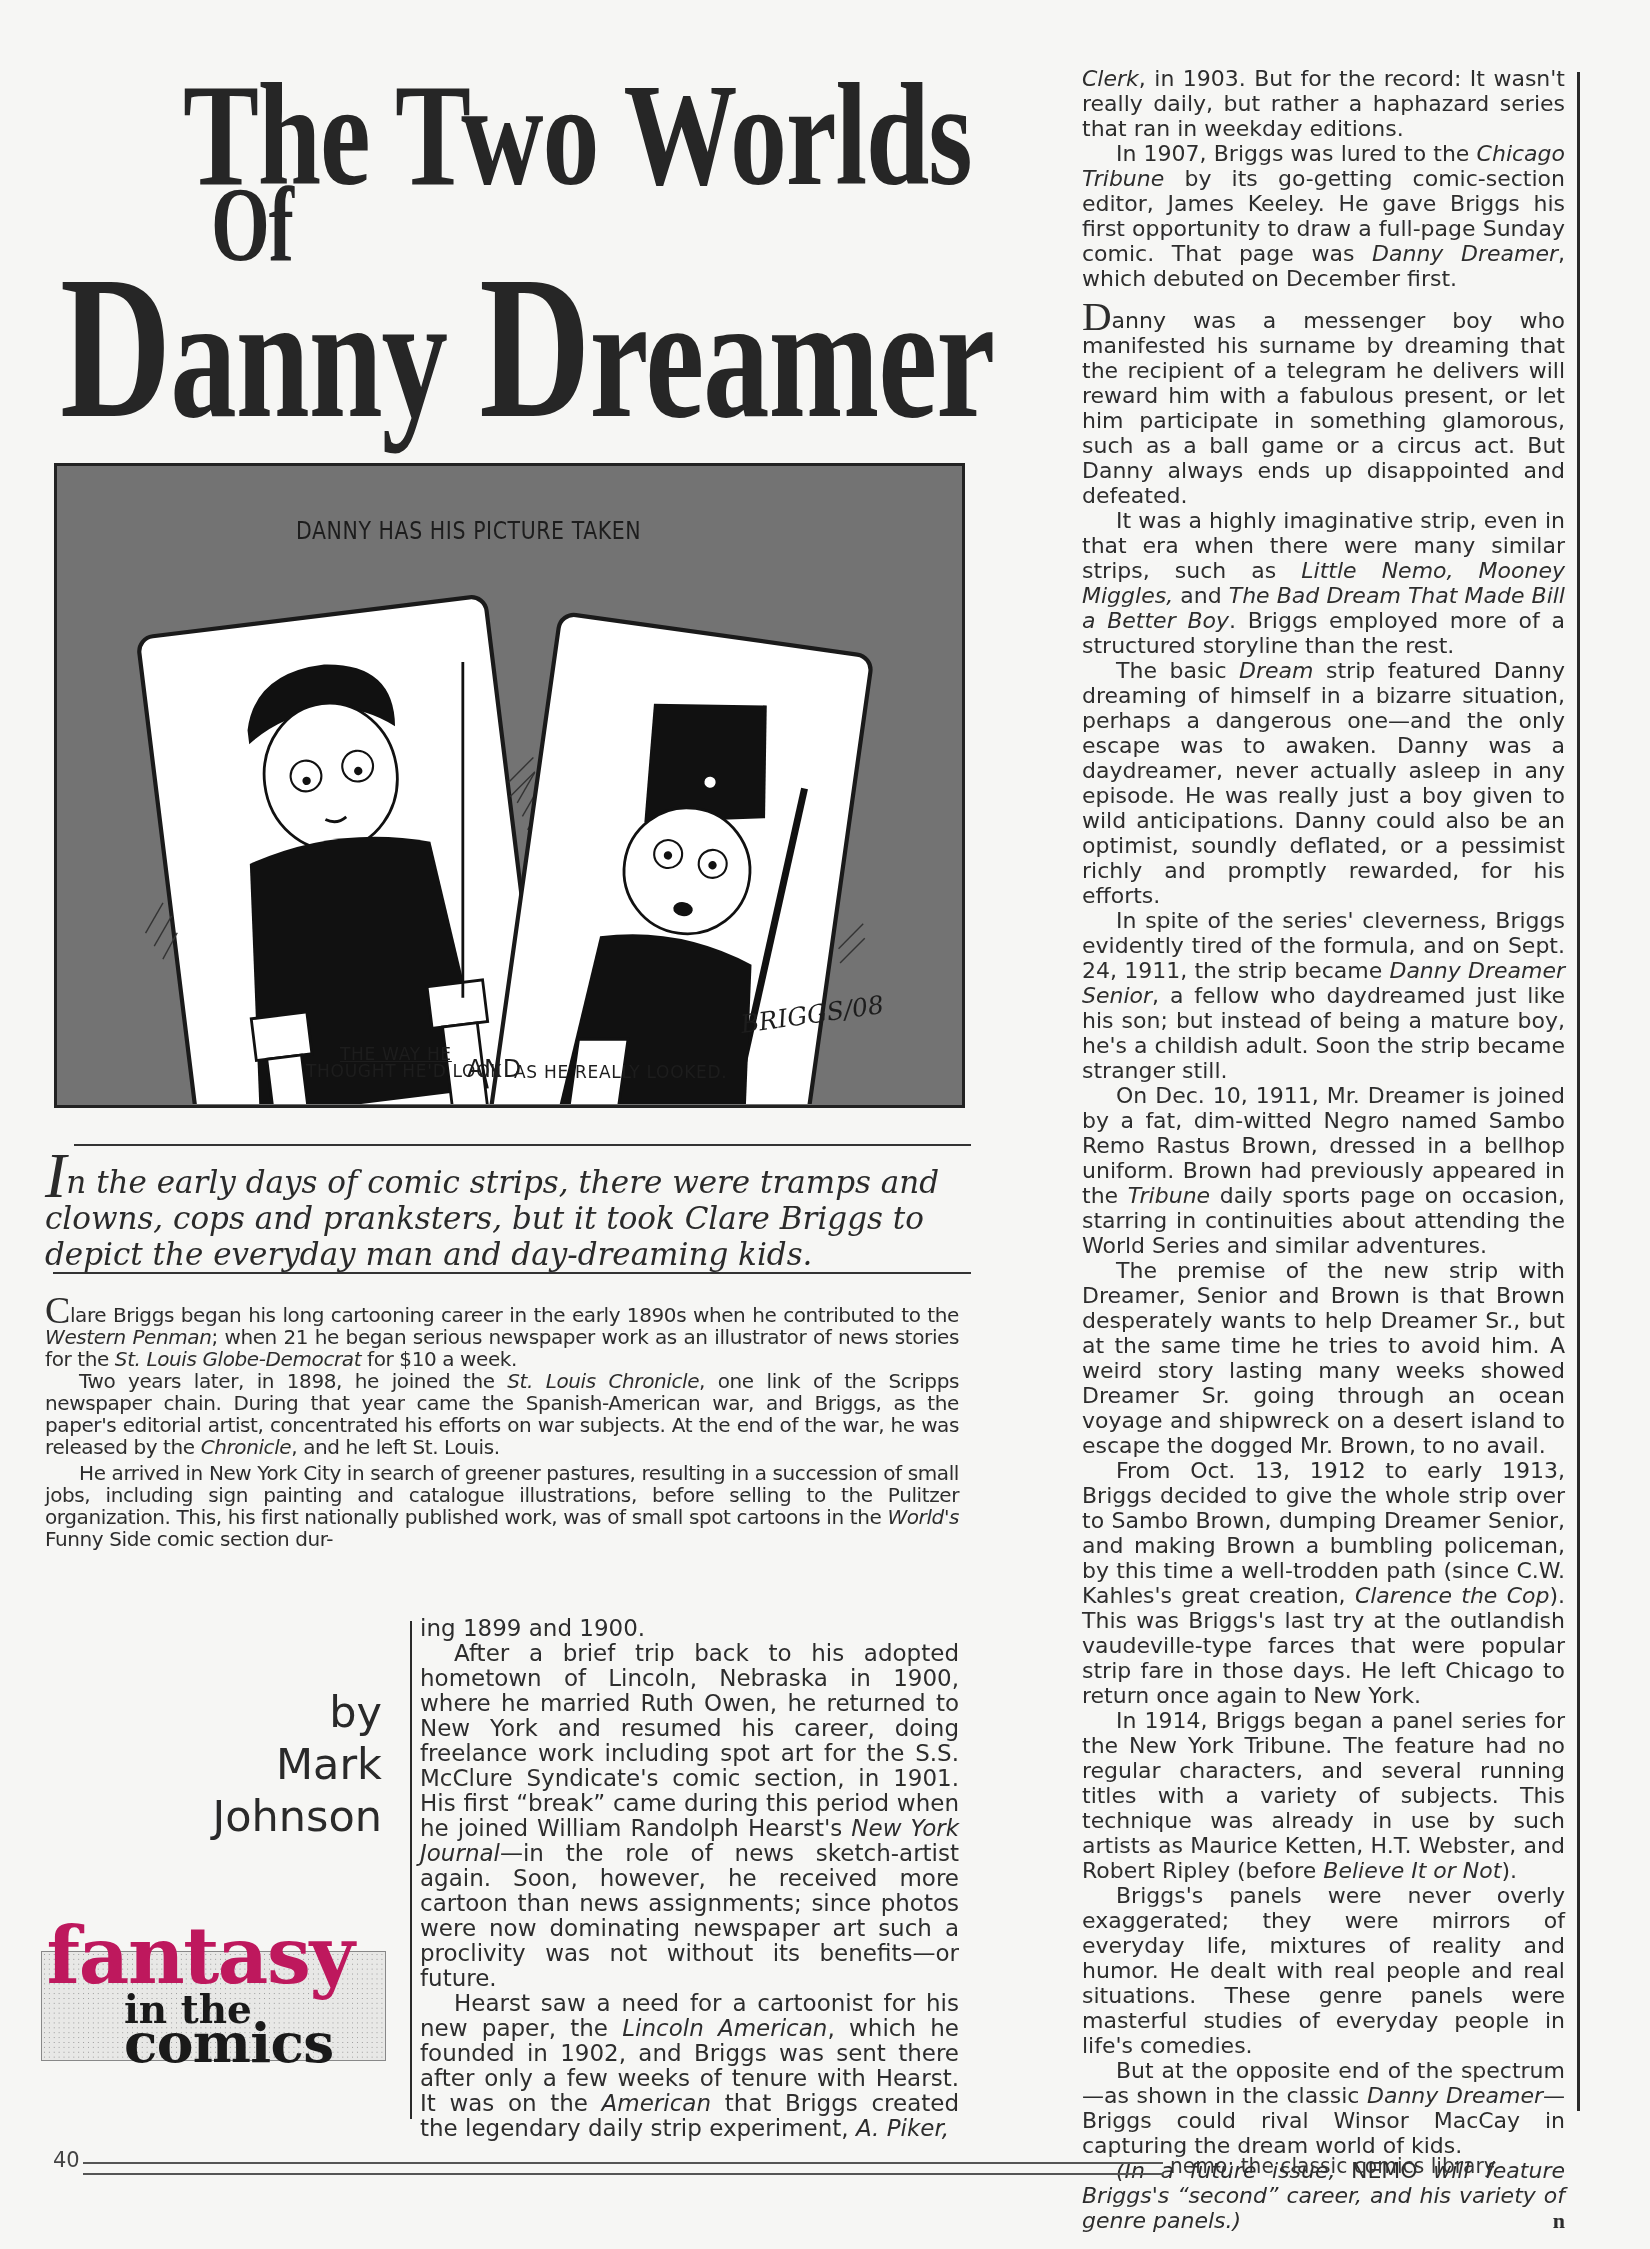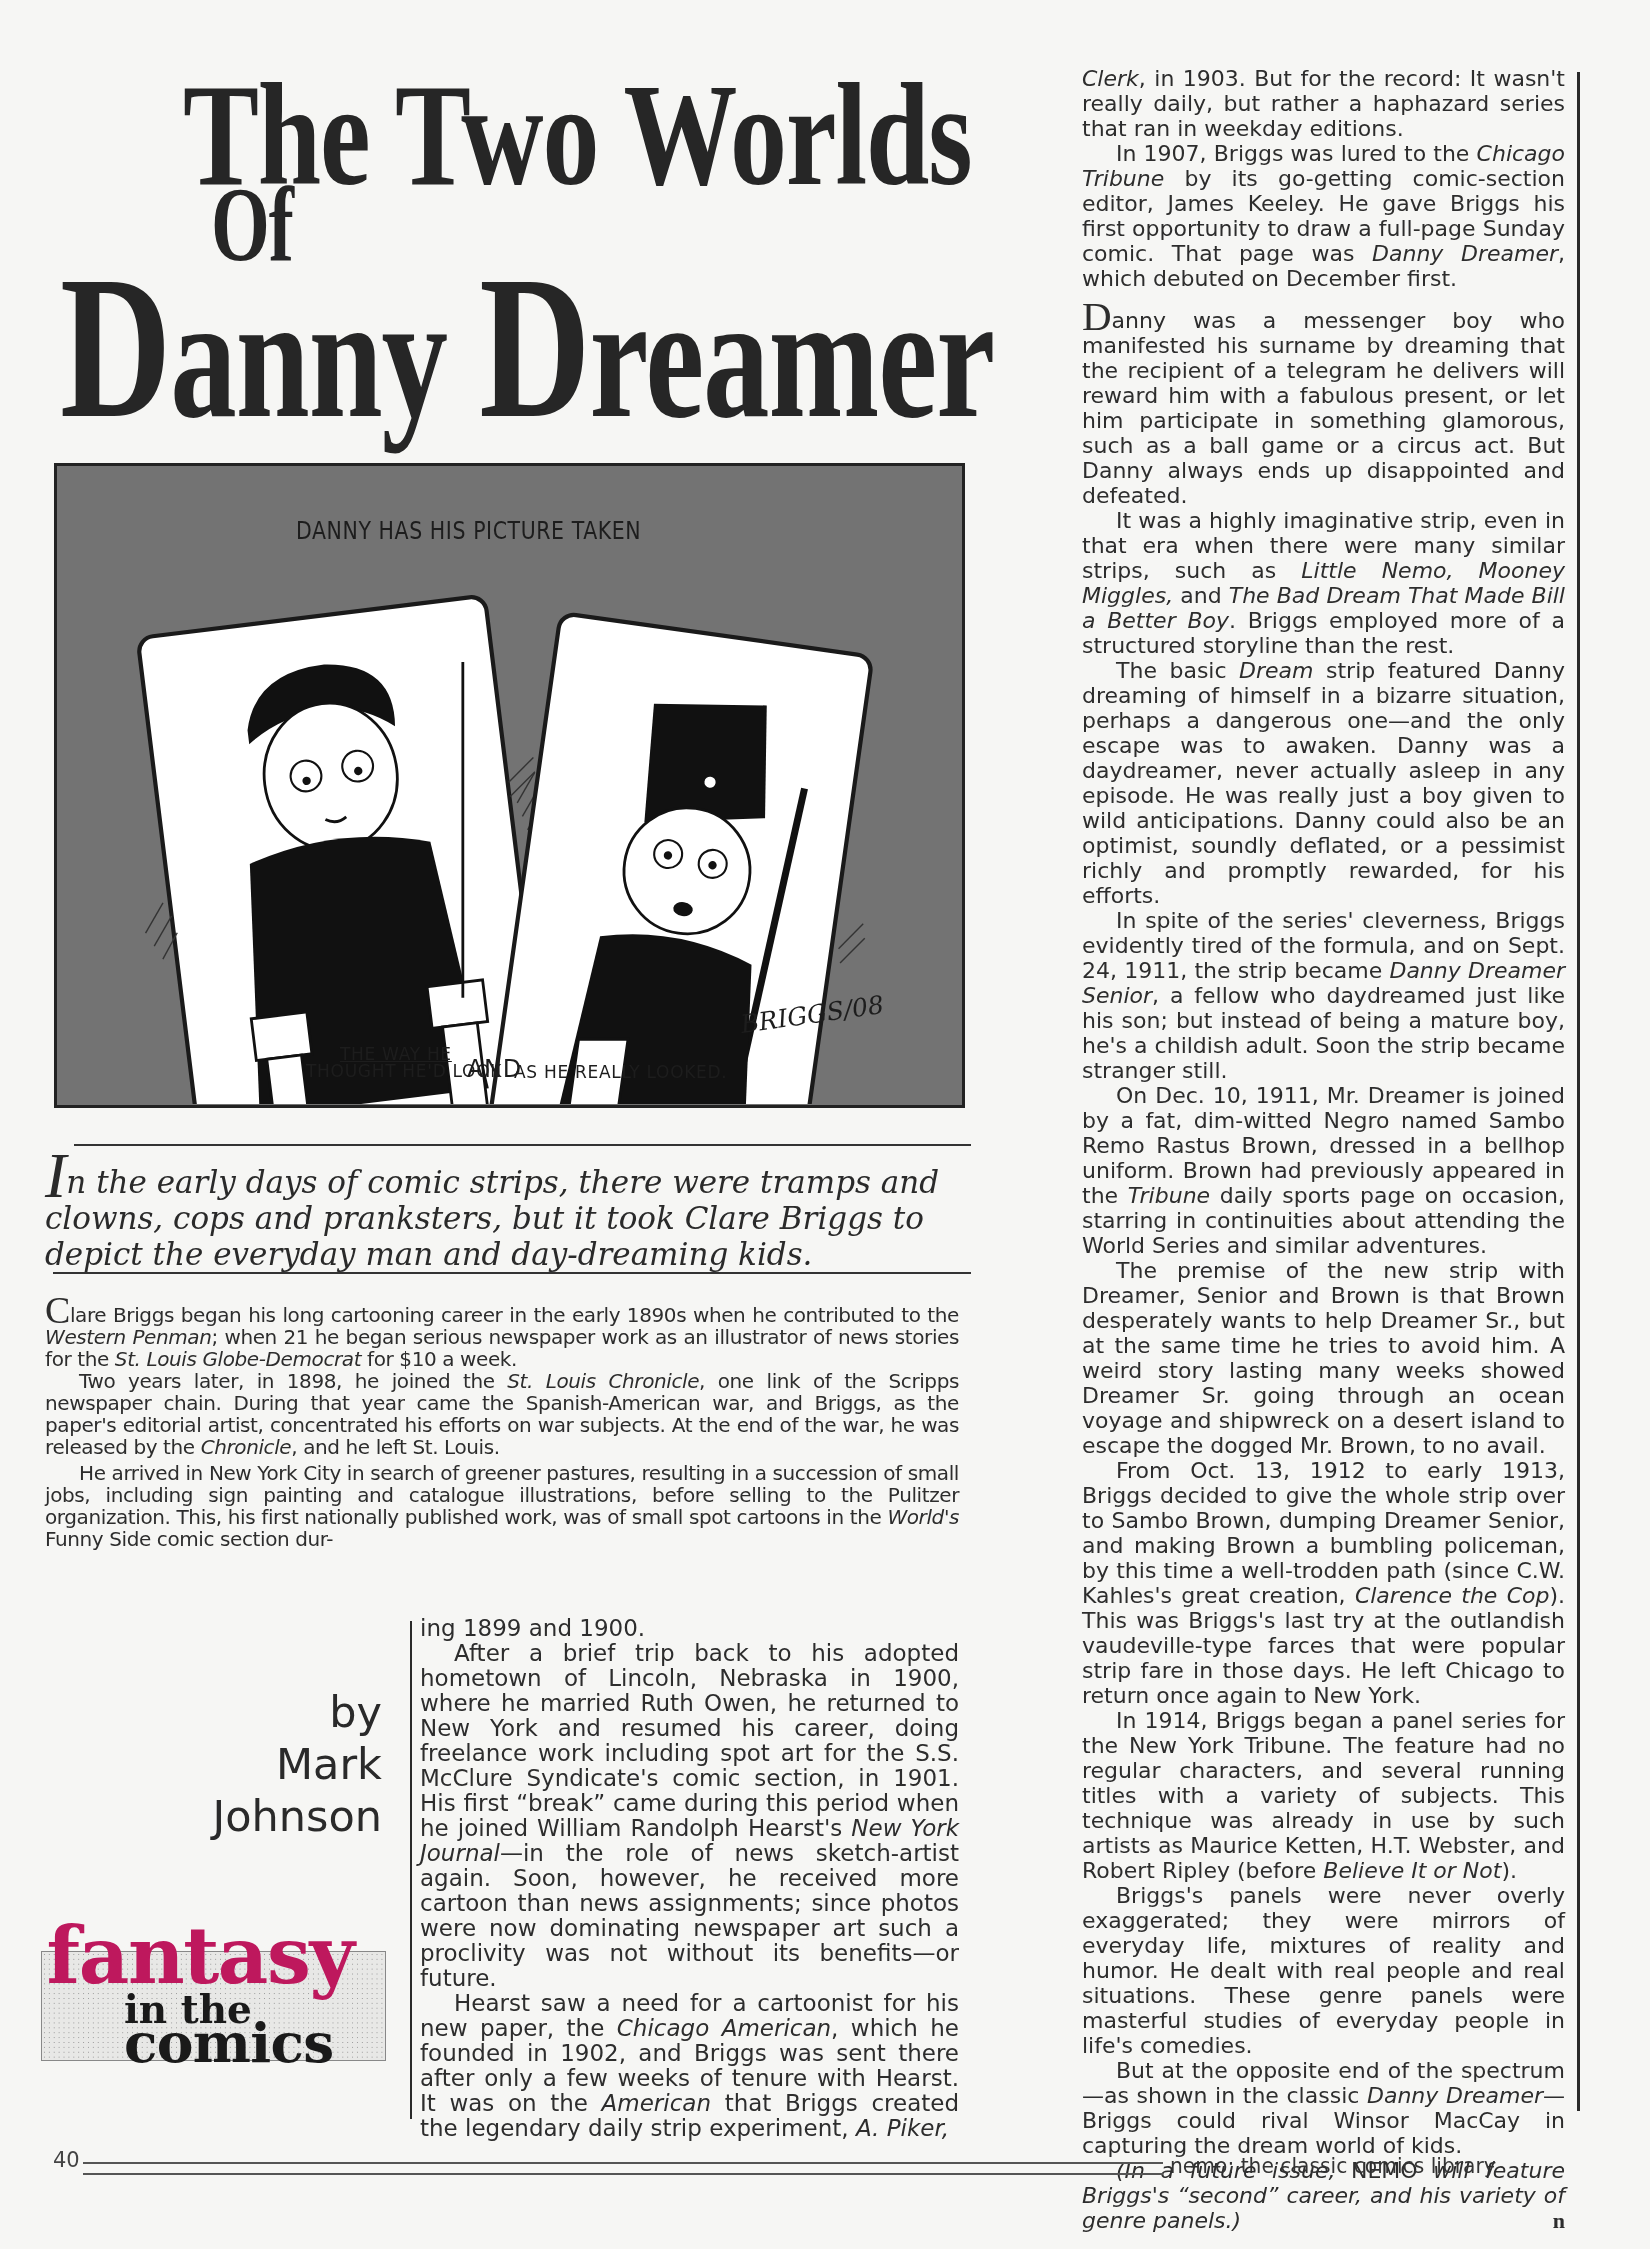--- a/index.html
+++ b/index.html
@@ -143,21 +143,21 @@
   <p class="noindent"><span class="dc">C</span><span>lare Briggs began his long cartooning career in the early 1890s when he contributed to the </span><i>Western Penman</i><span>; when 21 he began serious newspaper work as an illustrator of news stories for the </span><i>St. Louis Globe-Democrat</i><span> for $10 a week.</span></p>
   <p><span>Two years later, in 1898, he joined the </span><i>St. Louis Chronicle</i><span>, one link of the Scripps newspaper chain. During that year came the Spanish-American war, and Briggs, as the paper's editorial artist, concentrated his efforts on war subjects. At the end of the war, he was released by the </span><i>Chronicle</i><span>, and he left St. Louis.</span></p>
   <p class="gap"><span>He arrived in New York City in search of greener pastures, resulting in a succession of small jobs, including sign painting and catalogue illustrations, before selling to the Pulitzer organization. This, his first nationally published work, was of small spot cartoons in the </span><i>World's</i><span> Funny Side comic section dur-</span></p>
 </div>
 
 <div class="vrule" style="left:410px;top:1621px;width:2.1px;height:498px;"></div>
 
 <div id="mcol" class="col">
   <p class="cont"><span>ing 1899 and 1900.</span></p>
   <p><span>After a brief trip back to his adopted hometown of Lincoln, Nebraska in 1900, where he married Ruth Owen, he returned to New York and resumed his career, doing freelance work including spot art for the S.S. McClure Syndicate's comic section, in 1901. His first “break” came during this period when he joined William Randolph Hearst's </span><i>New York Journal</i><span>—in the role of news sketch-artist again. Soon, however, he received more cartoon than news assignments; since photos were now dominating newspaper art such a proclivity was not without its benefits—or future.</span></p>
-  <p><span>Hearst saw a need for a cartoonist for his new paper, the </span><i>Chicago American</i><span>, which he founded in 1902, and Briggs was sent there after only a few weeks of tenure with Hearst. It was on the </span><i>American</i><span> that Briggs created the legendary daily strip experiment, </span><i>A. Piker,</i></p>
+  <p><span>Hearst saw a need for a cartoonist for his new paper, the </span><i>Lincoln American</i><span>, which he founded in 1902, and Briggs was sent there after only a few weeks of tenure with Hearst. It was on the </span><i>American</i><span> that Briggs created the legendary daily strip experiment, </span><i>A. Piker,</i></p>
 </div>
 
 <div id="byline">
   <div>by</div>
   <div>Mark</div>
   <div>Johnson</div>
 </div>
 
 <div id="logo">
   <div class="box"></div>

